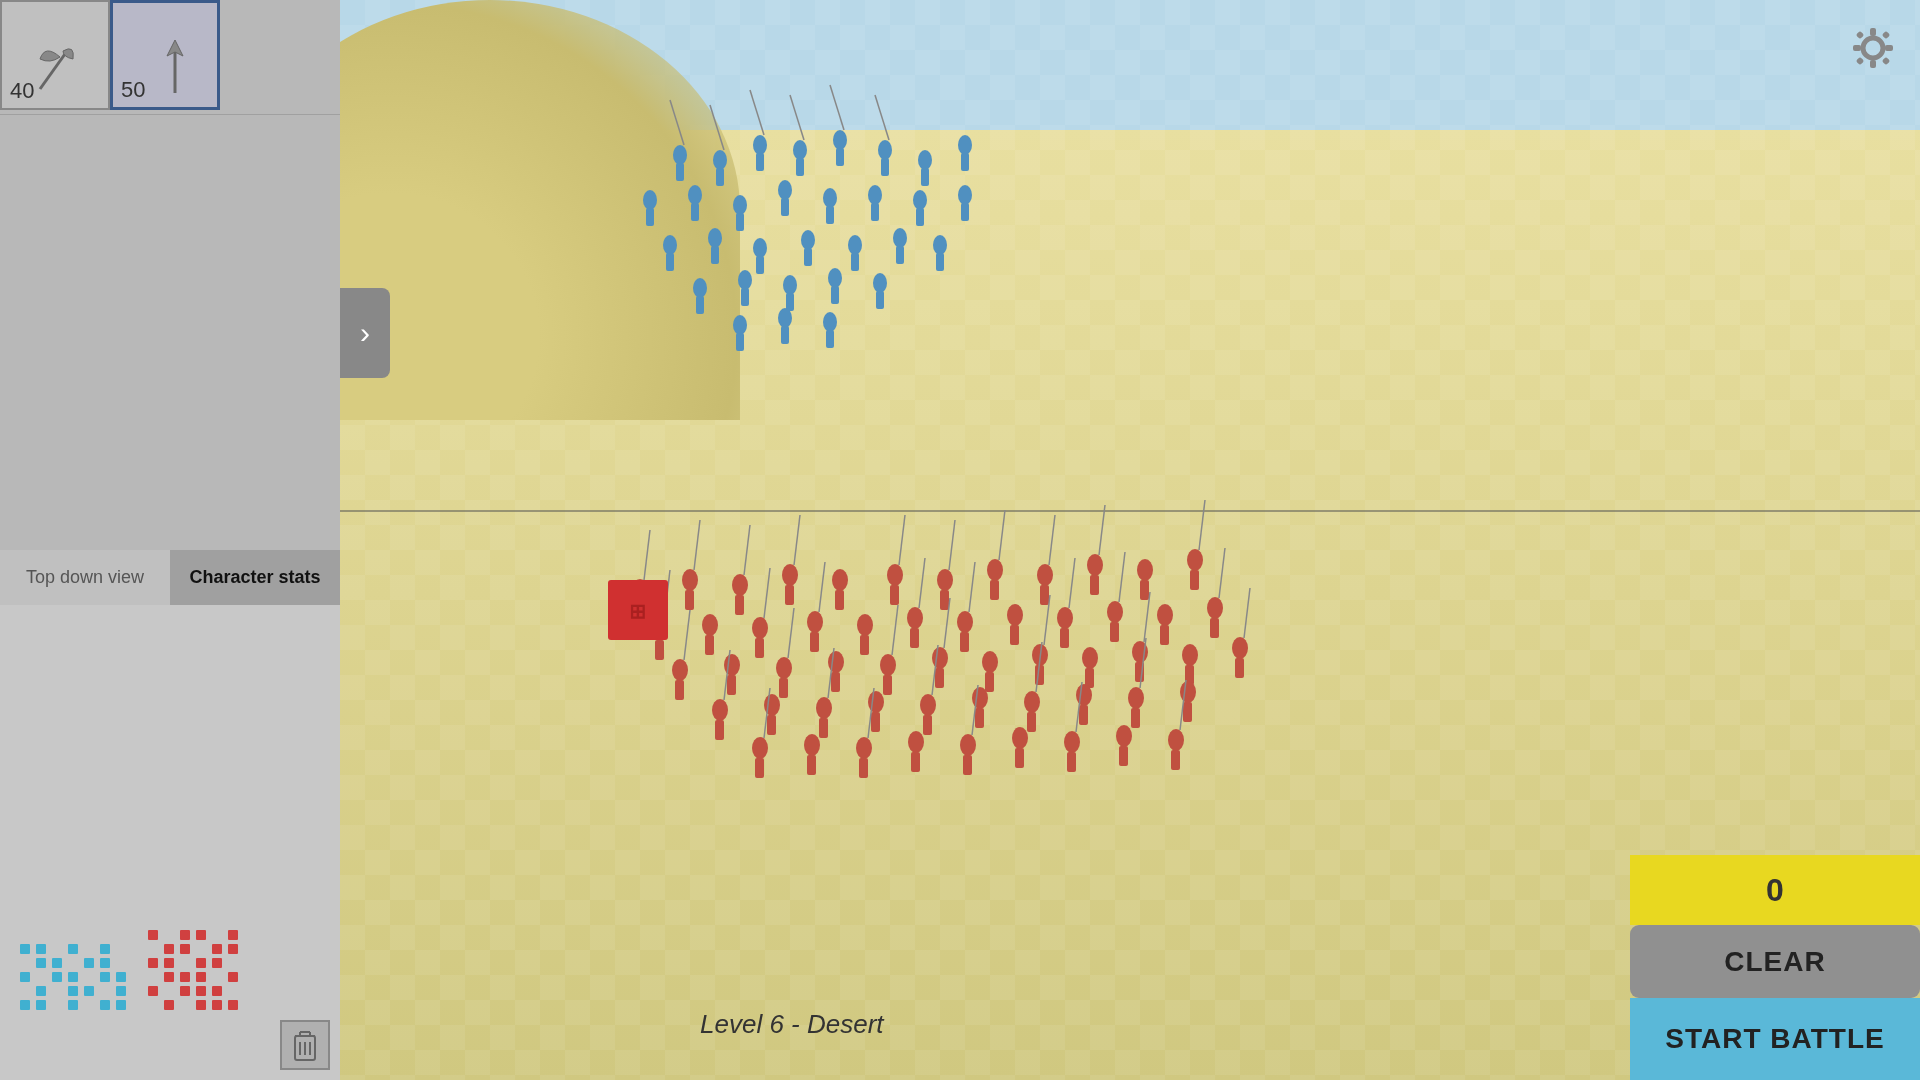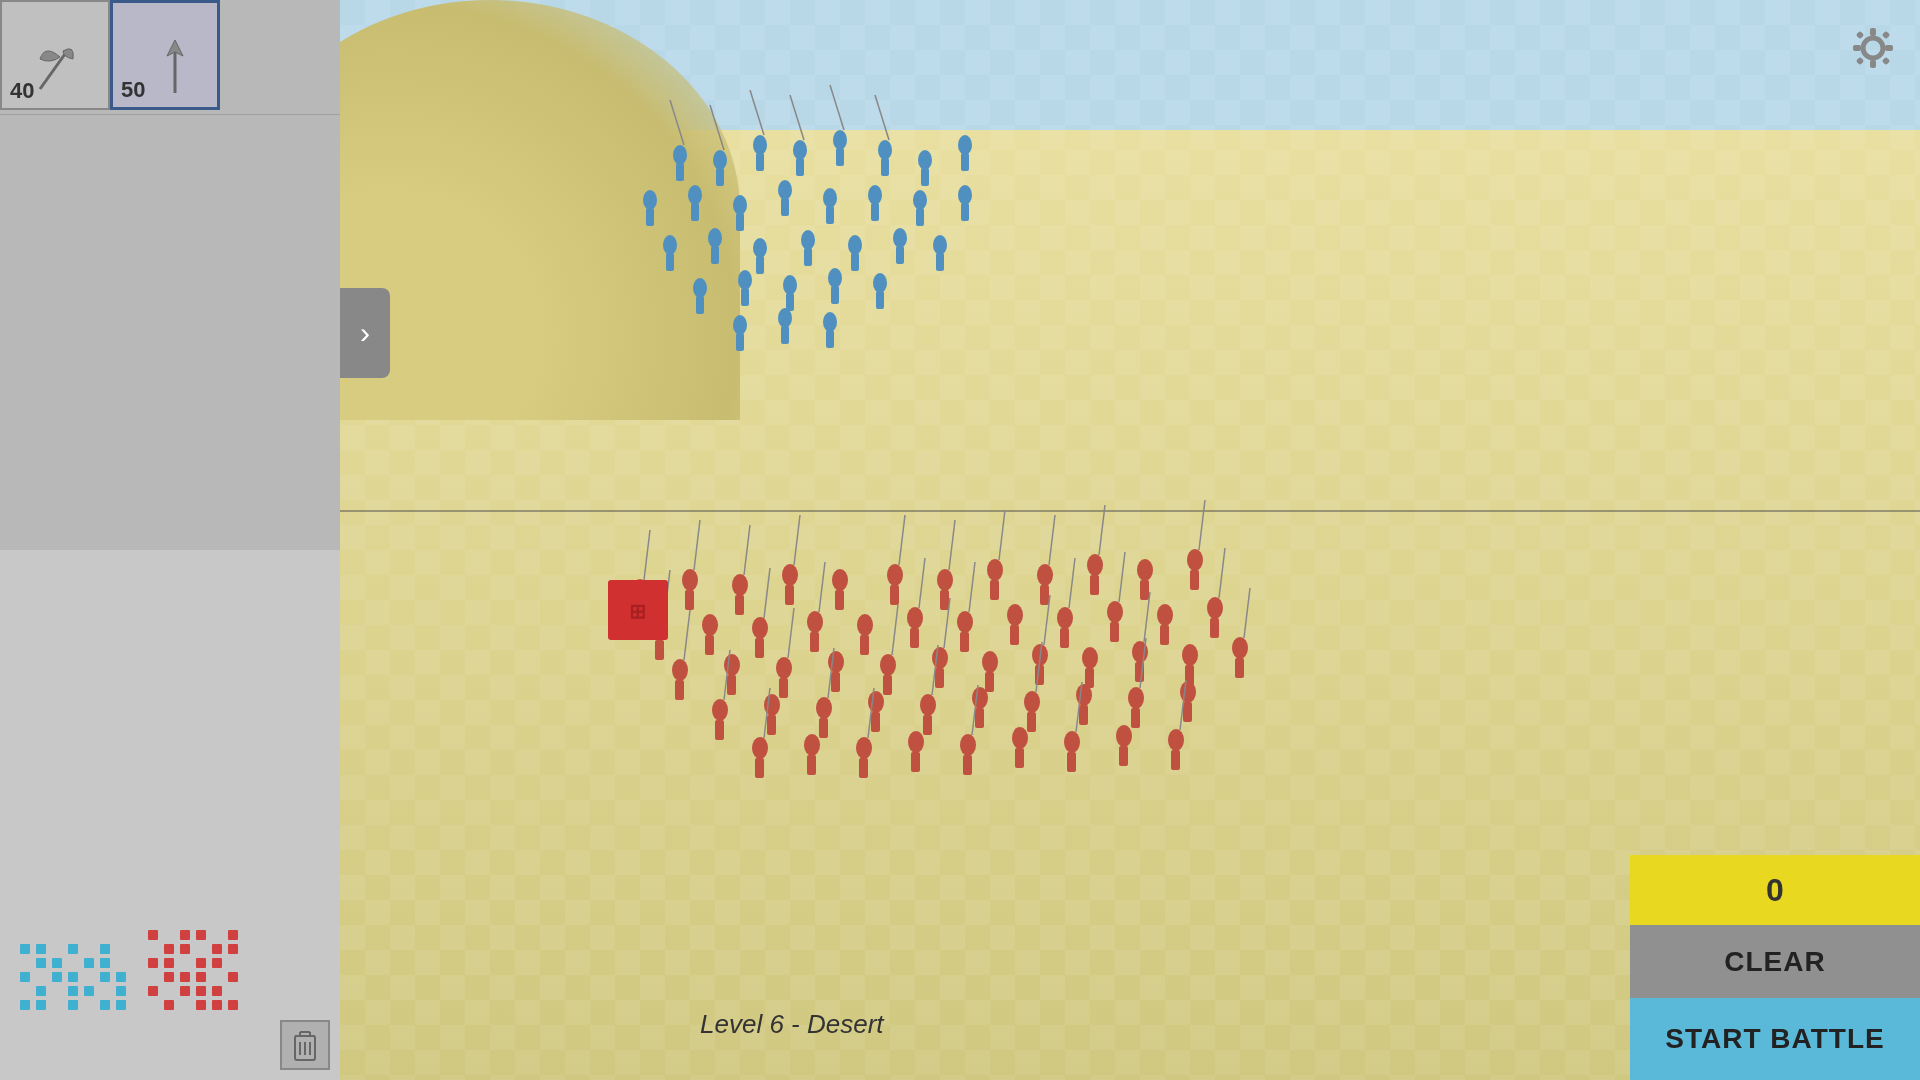--- a/index.html
+++ b/index.html
@@ -103,21 +103,21 @@
     }
 
     .weapon-slot.selected {
       border: 3px solid #3a5a8a;
       background: #b8b8c8;
       padding-left: 20px;
     }
 
     .weapon-slot .weapon-count {
       font-size: 22px;
-      font-weight: bold;
+      font-weight: normal;
       color: #333;
       position: absolute;
       bottom: 4px;
       left: 8px;
     }
 
     .weapon-icon {
       width: 70px;
       height: 70px;
       display: flex;
@@ -274,20 +274,21 @@
       background: #909090;
       height: 73px;
       display: flex;
       align-items: center;
       justify-content: center;
       font-size: 28px;
       font-weight: bold;
       color: #222;
       cursor: pointer;
       letter-spacing: 1px;
+      border-radius: 9px;
     }
 
     #start-battle-btn {
       background: #5ab8d8;
       height: 82px;
       display: flex;
       align-items: center;
       justify-content: center;
       font-size: 28px;
       font-weight: bold;
@@ -697,20 +698,24 @@
   </div>
 
   <div id="unit-display-area">
 
     <div id="collapse-arrow">
       <span>›</span>
     </div>
   </div>
 
   <div id="bottom-tabs">
+    <div id="tab-bar">
+      <button class="tab-btn">Top down view</button>
+      <button class="tab-btn active">Character stats</button>
+    </div>
 
     <div id="tab-content">
 
       <div id="topdown-view">
 
         <div class="blue-army-mini">
 
           <div class="mini-dot dot-blue"></div>
           <div class="mini-dot dot-blue"></div>
           <div class="mini-dot" style="background:transparent"></div>

